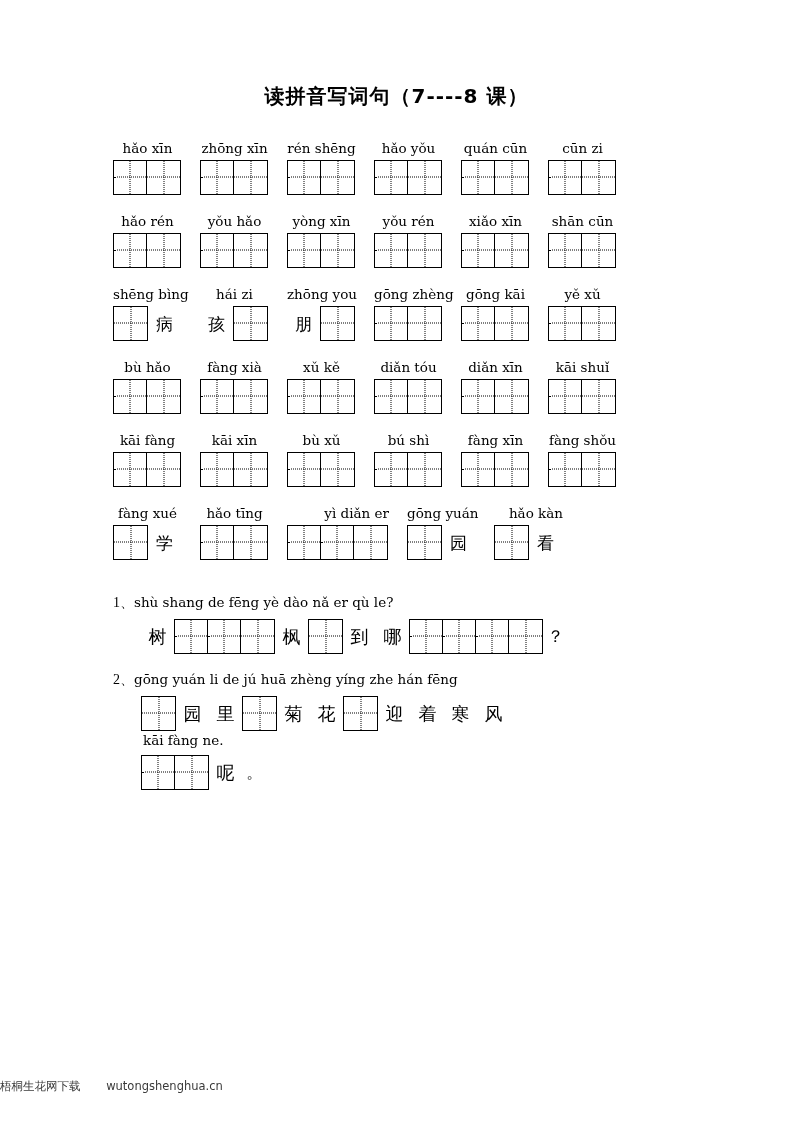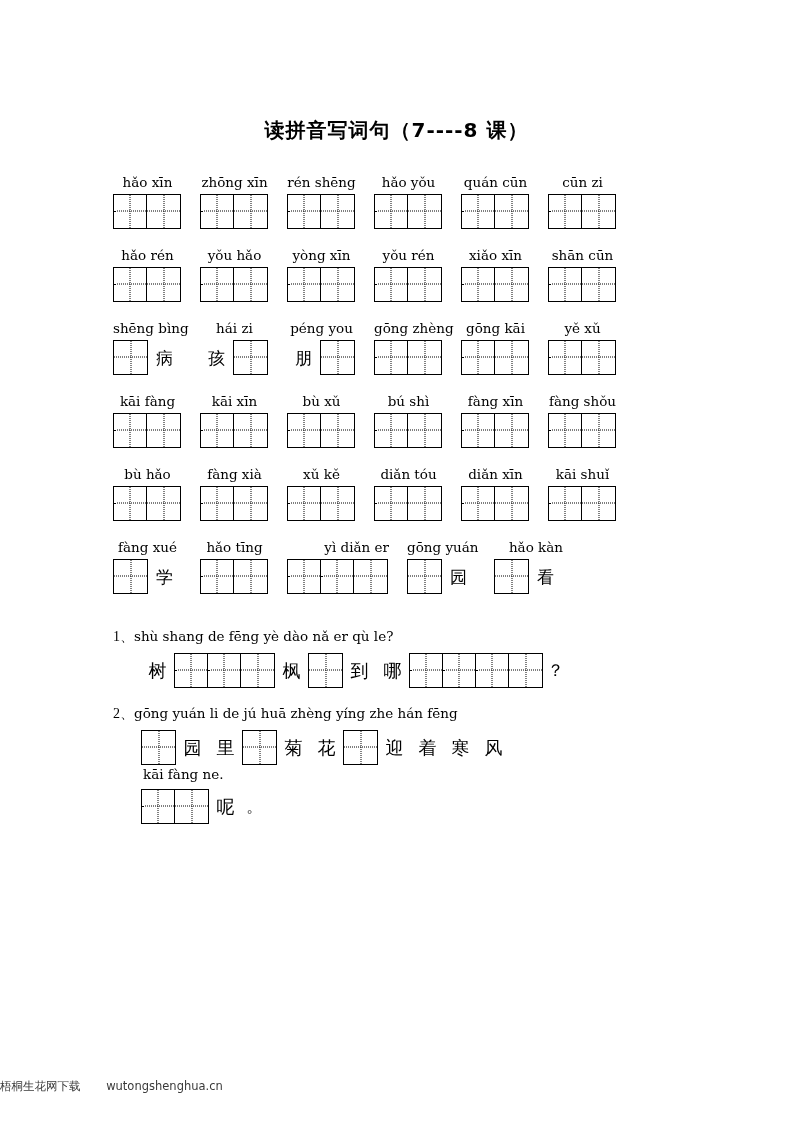--- a/index.html
+++ b/index.html
@@ -22,21 +22,21 @@
     box-sizing: border-box;
     padding: 0;
   }
   
   .title {
     text-align: center;
     font-family: "DejaVu Sans", sans-serif;
     font-weight: bold;
     font-size: 20px;
     letter-spacing: 1px;
-    padding-top: 118px;
+    padding-top: 84px;
     line-height: 1.2;
   }
   
   .words {
     margin-top: 28px;
     padding-left: 113px;
     padding-right: 40px;
   }
   .wrow {
     margin-bottom: 14px;
@@ -257,41 +257,89 @@
               <div class="sq"></div>
               <div class="sq"></div>
             </div>
           </span>
         </div>
       </div>
       <div class="wrow">
         <div class="pyline">
           <span class="py" style="width: 69px; margin-right: 18px; margin-top: 26px;">shēng bìng</span>
           <span class="py" style="width: 69px; margin-right: 18px;">hái zi</span>
-          <span class="py" style="width: 69px; margin-right: 18px;">péng you</span>
+          <span class="py" style="width: 69px; margin-right: 18px;">zhōng you</span>
           <span class="py" style="width: 69px; margin-right: 18px;">gōng zhèng</span>
           <span class="py" style="width: 69px; margin-right: 18px;">gōng kāi</span>
           <span class="py" style="width: 69px; margin-right: 18px;">yě xǔ</span>
         </div>
         <div class="boxline">
           <span class="cell" style="width: 69px; margin-right: 18px;">
             <div class="grid">
               <div class="sq"></div>
             </div>
             <span class="han" style="min-width: 33px;">病</span>
           </span>
           <span class="cell" style="width: 69px; margin-right: 18px;">
             <span class="han" style="min-width: 33px;">孩</span>
             <div class="grid">
               <div class="sq"></div>
             </div>
           </span>
           <span class="cell" style="width: 69px; margin-right: 18px;">
             <span class="han" style="min-width: 33px;">朋</span>
             <div class="grid">
+              <div class="sq"></div>
+            </div>
+          </span>
+          <span class="cell" style="width: 69px; margin-right: 18px;">
+            <div class="grid">
+              <div class="sq"></div>
+              <div class="sq"></div>
+            </div>
+          </span>
+          <span class="cell" style="width: 69px; margin-right: 18px;">
+            <div class="grid">
+              <div class="sq"></div>
+              <div class="sq"></div>
+            </div>
+          </span>
+          <span class="cell" style="width: 69px; margin-right: 18px;">
+            <div class="grid">
+              <div class="sq"></div>
+              <div class="sq"></div>
+            </div>
+          </span>
+        </div>
+      </div>
+      <div class="wrow">
+        <div class="pyline">
+          <span class="py" style="width: 69px; margin-right: 18px;">bù   hǎo</span>
+          <span class="py" style="width: 69px; margin-right: 18px;">fàng xià</span>
+          <span class="py" style="width: 69px; margin-right: 18px;">xǔ  kě</span>
+          <span class="py" style="width: 69px; margin-right: 18px;">diǎn tóu</span>
+          <span class="py" style="width: 69px; margin-right: 18px;">diǎn xīn</span>
+          <span class="py" style="width: 69px; margin-right: 18px;">kāi shuǐ</span>
+        </div>
+        <div class="boxline">
+          <span class="cell" style="width: 69px; margin-right: 18px;">
+            <div class="grid">
+              <div class="sq"></div>
+              <div class="sq"></div>
+            </div>
+          </span>
+          <span class="cell" style="width: 69px; margin-right: 18px;">
+            <div class="grid">
+              <div class="sq"></div>
+              <div class="sq"></div>
+            </div>
+          </span>
+          <span class="cell" style="width: 69px; margin-right: 18px;">
+            <div class="grid">
+              <div class="sq"></div>
               <div class="sq"></div>
             </div>
           </span>
           <span class="cell" style="width: 69px; margin-right: 18px;">
             <div class="grid">
               <div class="sq"></div>
               <div class="sq"></div>
             </div>
           </span>
           <span class="cell" style="width: 69px; margin-right: 18px;">
@@ -351,68 +399,20 @@
           <span class="cell" style="width: 69px; margin-right: 18px;">
             <div class="grid">
               <div class="sq"></div>
               <div class="sq"></div>
             </div>
           </span>
         </div>
       </div>
       <div class="wrow">
         <div class="pyline">
-          <span class="py" style="width: 69px; margin-right: 18px;">bù   hǎo</span>
-          <span class="py" style="width: 69px; margin-right: 18px;">fàng xià</span>
-          <span class="py" style="width: 69px; margin-right: 18px;">xǔ  kě</span>
-          <span class="py" style="width: 69px; margin-right: 18px;">diǎn tóu</span>
-          <span class="py" style="width: 69px; margin-right: 18px;">diǎn xīn</span>
-          <span class="py" style="width: 69px; margin-right: 18px;">kāi shuǐ</span>
-        </div>
-        <div class="boxline">
-          <span class="cell" style="width: 69px; margin-right: 18px;">
-            <div class="grid">
-              <div class="sq"></div>
-              <div class="sq"></div>
-            </div>
-          </span>
-          <span class="cell" style="width: 69px; margin-right: 18px;">
-            <div class="grid">
-              <div class="sq"></div>
-              <div class="sq"></div>
-            </div>
-          </span>
-          <span class="cell" style="width: 69px; margin-right: 18px;">
-            <div class="grid">
-              <div class="sq"></div>
-              <div class="sq"></div>
-            </div>
-          </span>
-          <span class="cell" style="width: 69px; margin-right: 18px;">
-            <div class="grid">
-              <div class="sq"></div>
-              <div class="sq"></div>
-            </div>
-          </span>
-          <span class="cell" style="width: 69px; margin-right: 18px;">
-            <div class="grid">
-              <div class="sq"></div>
-              <div class="sq"></div>
-            </div>
-          </span>
-          <span class="cell" style="width: 69px; margin-right: 18px;">
-            <div class="grid">
-              <div class="sq"></div>
-              <div class="sq"></div>
-            </div>
-          </span>
-        </div>
-      </div>
-      <div class="wrow">
-        <div class="pyline">
           <span class="py" style="width: 69px; margin-right: 18px;">fàng xué</span>
           <span class="py" style="width: 69px; margin-right: 18px;">hǎo  tīng</span>
           <span class="py" style="width: 102px; margin-right: 18px; text-align: right;">yì diǎn er</span>
           <span class="py" style="width: 69px; margin-right: 18px;">gōng yuán</span>
           <span class="py" style="width: 69px; margin-right: 18px; text-align: right;">hǎo  kàn</span>
         </div>
         <div class="boxline">
           <span class="cell" style="width: 69px; margin-right: 18px;">
             <div class="grid">
               <div class="sq"></div>

